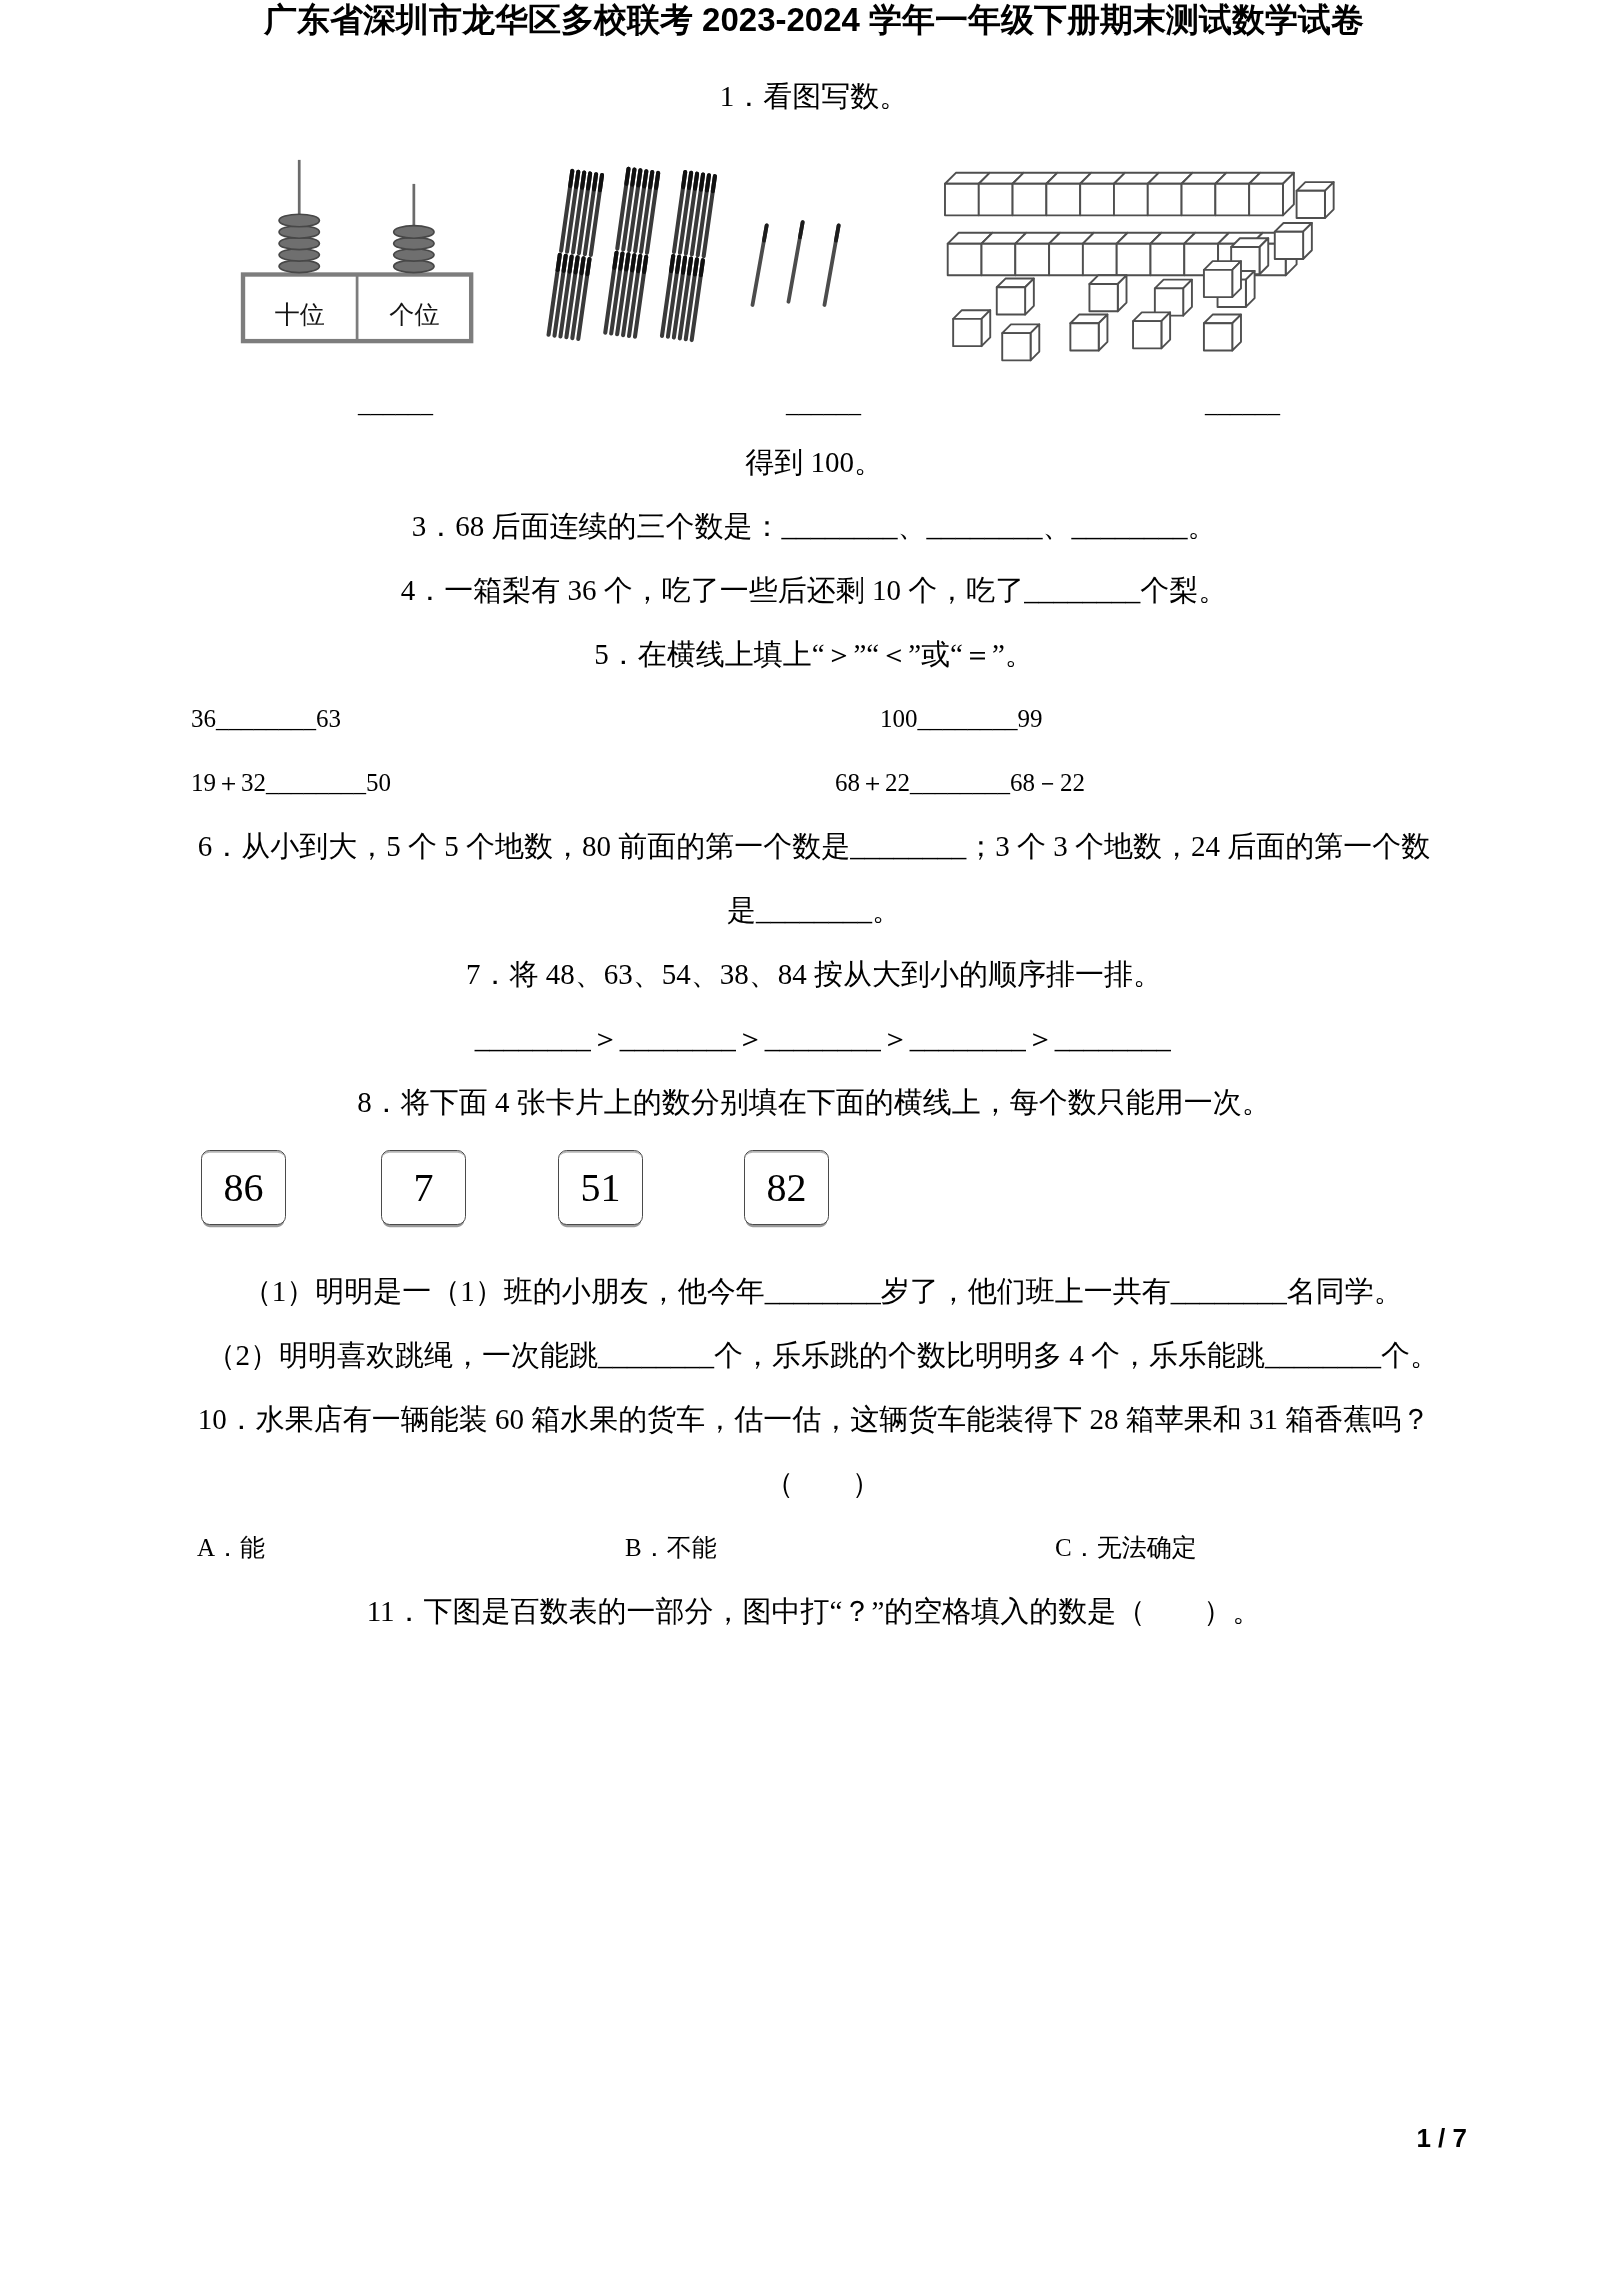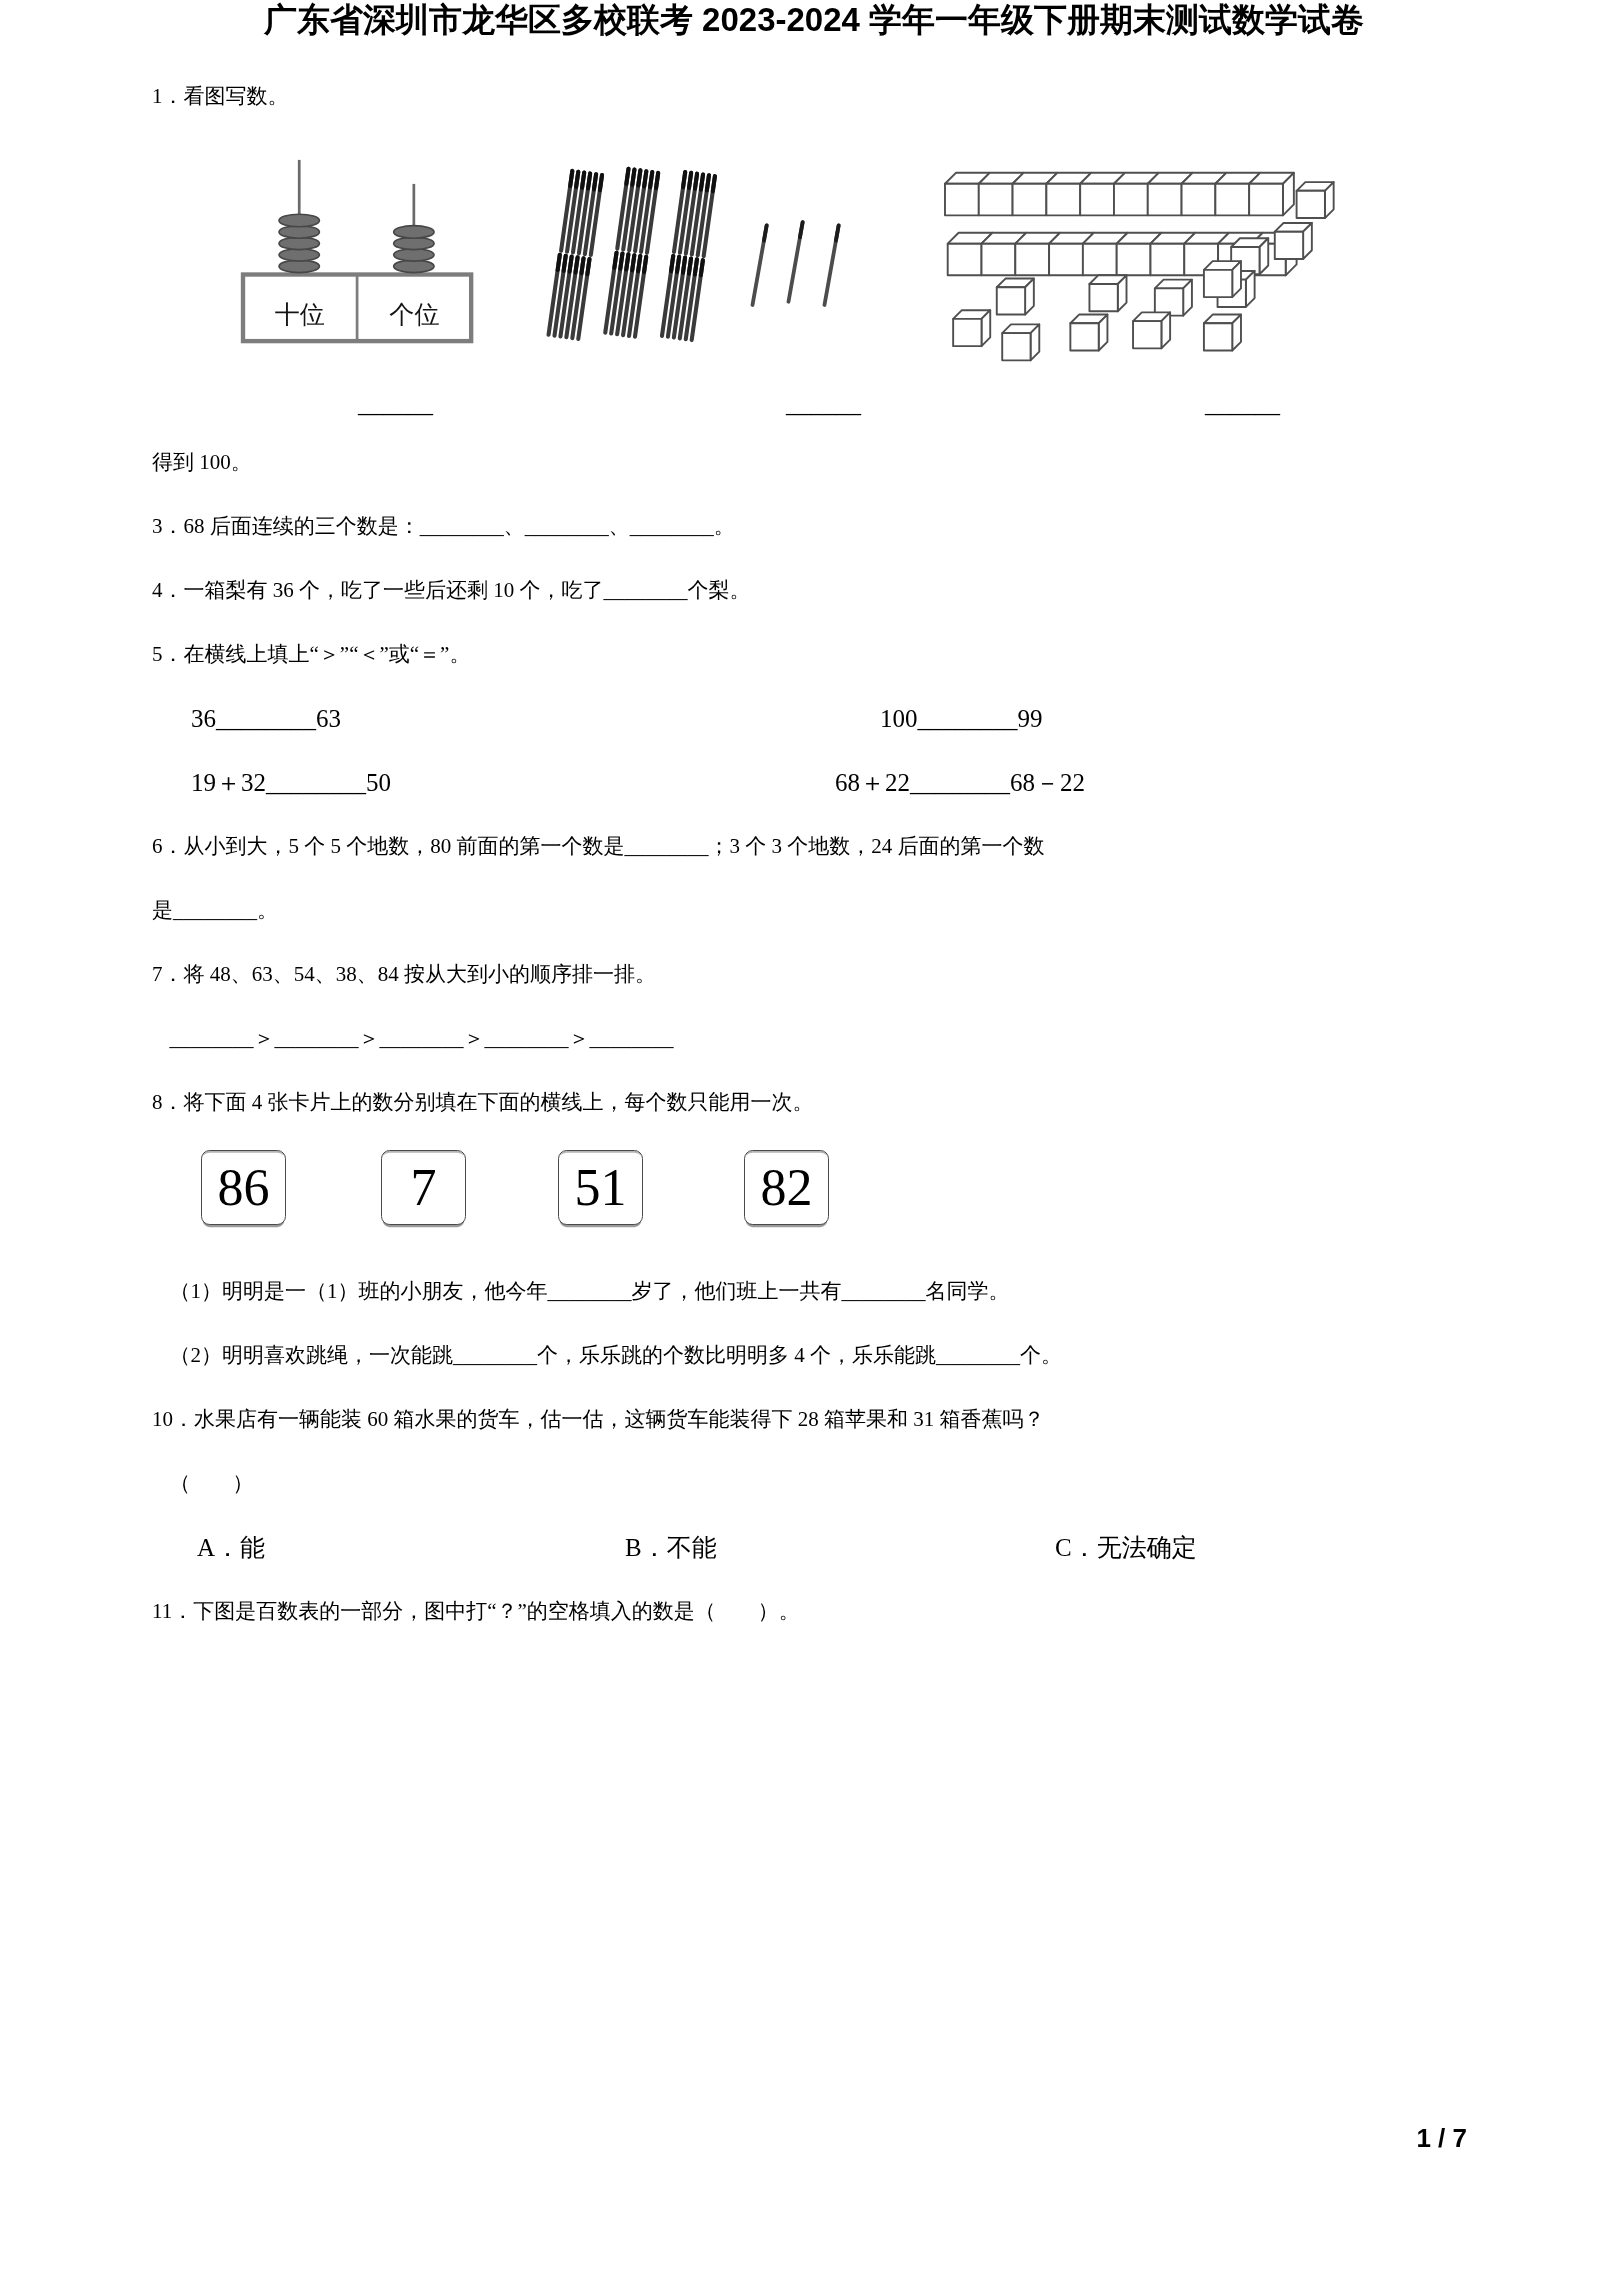--- a/index.html
+++ b/index.html
@@ -7,37 +7,37 @@
     width:1623px;height:2295px;background:#ffffff;color:#000;
     font-family:"Liberation Serif","DejaVu Serif",serif;
     position:relative;overflow:hidden;
   }
   .sheet{position:absolute;inset:0;padding:0 147px 0 152px;box-sizing:border-box;}
   .doc-title{
     margin-bottom:41px;text-align:center;
     font-family:"Liberation Sans","DejaVu Sans",sans-serif;
     font-weight:bold;font-size:33px;line-height:39px;white-space:nowrap;
   }
-  .line{font-size:21px;line-height:33px;margin-bottom:31px;white-space:nowrap;}
+  .line{font-size:29px;line-height:33px;margin-bottom:31px;white-space:nowrap;text-align:center;}
   .row{position:relative;height:33px;margin-bottom:31px;font-size:25px;line-height:33px;}
   .row span{position:absolute;top:0;white-space:nowrap;}
   .figures{position:relative;height:218px;margin-top:13.6px;}
   .figures svg{position:absolute;top:0;}
   #fig-abacus{left:79px;top:5.5px;}
   #fig-sticks{left:390px;top:5.5px;}
   #fig-cubes{left:763px;top:-5.5px;}
   .q1-blanks{position:relative;height:33px;margin-top:24.5px;margin-bottom:26px;font-size:25px;line-height:33px;}
   .q1-blanks span{position:absolute;top:0;letter-spacing:0;}
   .cards-row{position:relative;height:76px;margin-bottom:49px;}
   .number-card{
     position:absolute;top:0;width:83px;height:73px;
     border:1.6px solid #4a4a4a;border-radius:8.7px;background:#fff;
     box-shadow:0 3.8px 0 -1.6px #9a9a9a, inset 0 3.3px 0 -1.6px #b5b5b5;
     display:flex;align-items:center;justify-content:center;
-    font-size:52px;font-weight:normal;
+    font-size:40px;font-weight:normal;
   }
   .footer-page{
     position:absolute;top:2123px;right:156px;
     font-family:"Liberation Sans","DejaVu Sans",sans-serif;
     font-weight:bold;font-size:26px;
   }
   .ind-32{padding-left:17.4px;}
 </style>
 </head>
 <body>

